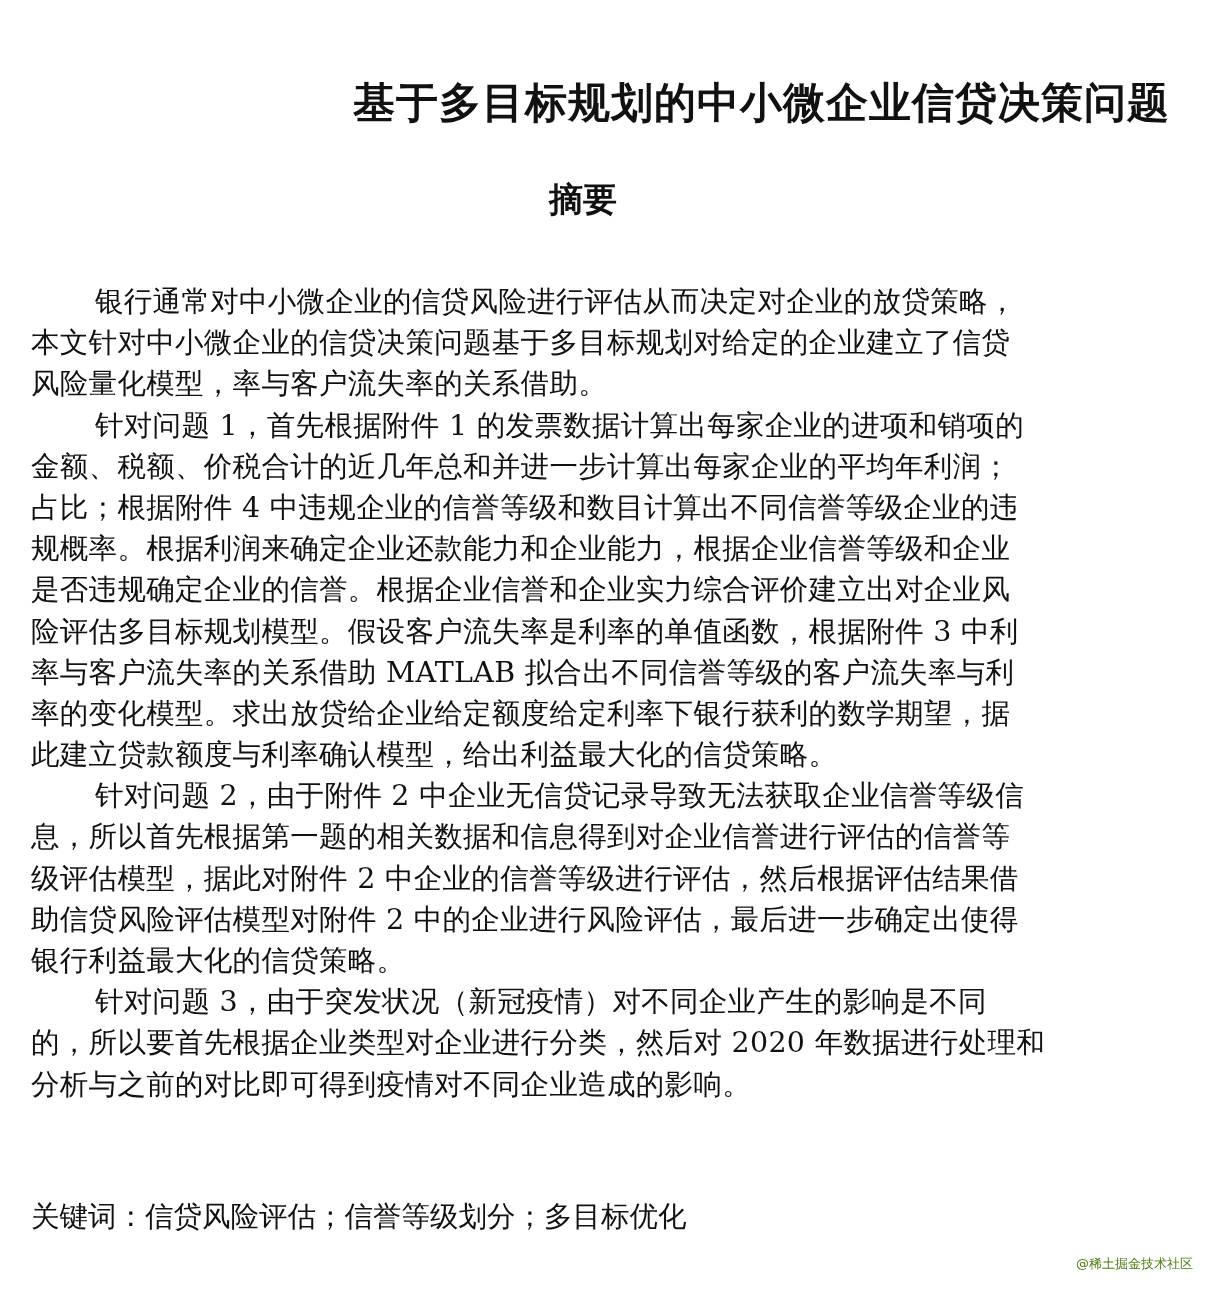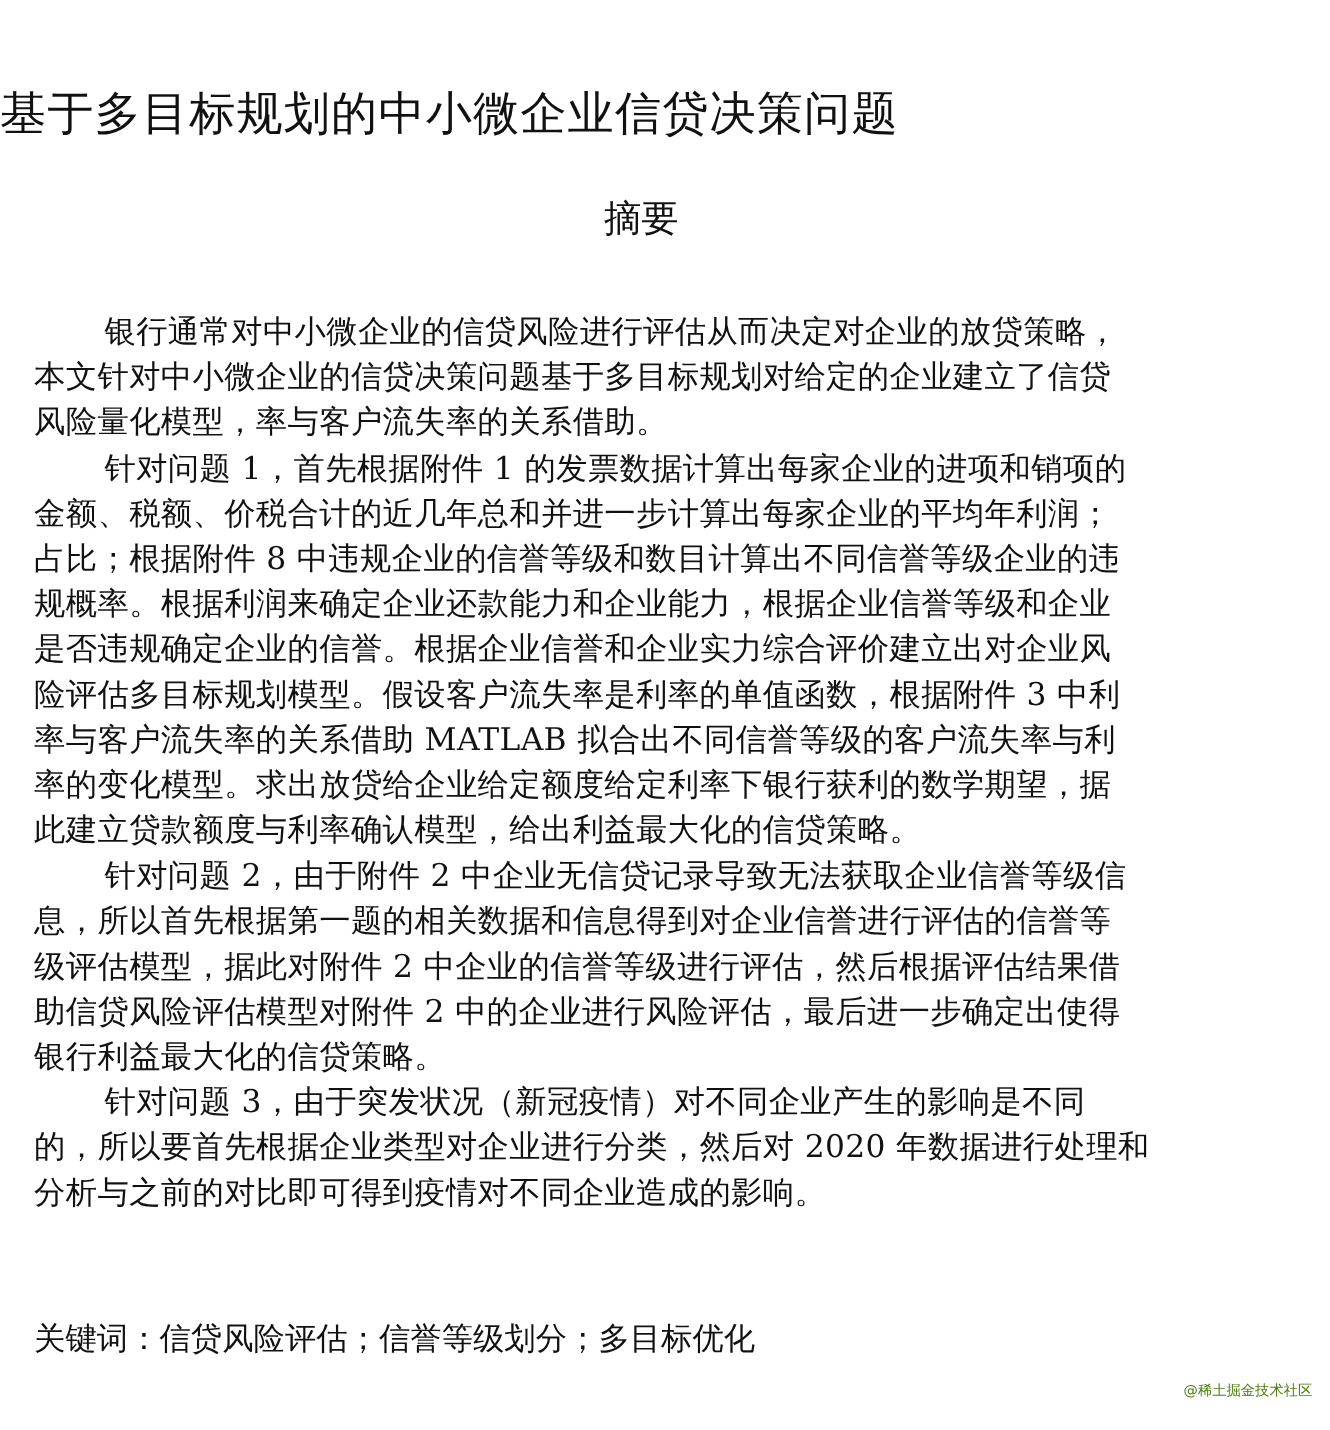--- a/index.html
+++ b/index.html
@@ -13,37 +13,37 @@
       position: relative;
       overflow: hidden;
       color: #111111;
       font-family: "DejaVu Serif", "Liberation Serif", serif;
     }
     .title {
       position: absolute;
       left: 0;
       width: 1170px;
       top: 78px;
-      text-align: left;
+      text-align: right;
       font-family: "DejaVu Sans", "Liberation Sans", sans-serif;
       font-size: 42px;
-      font-weight: normal;
+      font-weight: bold;
       letter-spacing: 1px;
       line-height: 50px;
       margin: 0;
     }
     .subtitle {
       position: absolute;
       left: 0;
       width: 1166px;
       top: 176px;
       text-align: center;
       font-family: "DejaVu Sans", "Liberation Sans", sans-serif;
       font-size: 34px;
-      font-weight: normal;
+      font-weight: bold;
       line-height: 46px;
       margin: 0;
     }
     .abstract {
       position: absolute;
       left: 31px;
       top: 281px;
       width: 1160px;
     }
     .line {
@@ -85,21 +85,21 @@
 
   <div>
     <span class="line indent">银行通常对中小微企业的信贷风险进行评估从而决定对企业的放贷策略，</span>
     <span class="line">本文针对中小微企业的信贷决策问题基于多目标规划对给定的企业建立了信贷</span>
     <span class="line">风险量化模型，率与客户流失率的关系借助。</span>
   </div>
 
   <div>
     <span class="line indent">针对问题 1，首先根据附件 1 的发票数据计算出每家企业的进项和销项的</span>
     <span class="line">金额、税额、价税合计的近几年总和并进一步计算出每家企业的平均年利润；</span>
-    <span class="line">占比；根据附件 8 中违规企业的信誉等级和数目计算出不同信誉等级企业的违</span>
+    <span class="line">占比；根据附件 4 中违规企业的信誉等级和数目计算出不同信誉等级企业的违</span>
     <span class="line">规概率。根据利润来确定企业还款能力和企业能力，根据企业信誉等级和企业</span>
     <span class="line">是否违规确定企业的信誉。根据企业信誉和企业实力综合评价建立出对企业风</span>
     <span class="line">险评估多目标规划模型。假设客户流失率是利率的单值函数，根据附件 3 中利</span>
     <span class="line">率与客户流失率的关系借助 MATLAB  拟合出不同信誉等级的客户流失率与利</span>
     <span class="line">率的变化模型。求出放贷给企业给定额度给定利率下银行获利的数学期望，据</span>
     <span class="line">此建立贷款额度与利率确认模型，给出利益最大化的信贷策略。</span>
   </div>
 
   <div>
     <span class="line indent">针对问题 2，由于附件 2 中企业无信贷记录导致无法获取企业信誉等级信</span>

